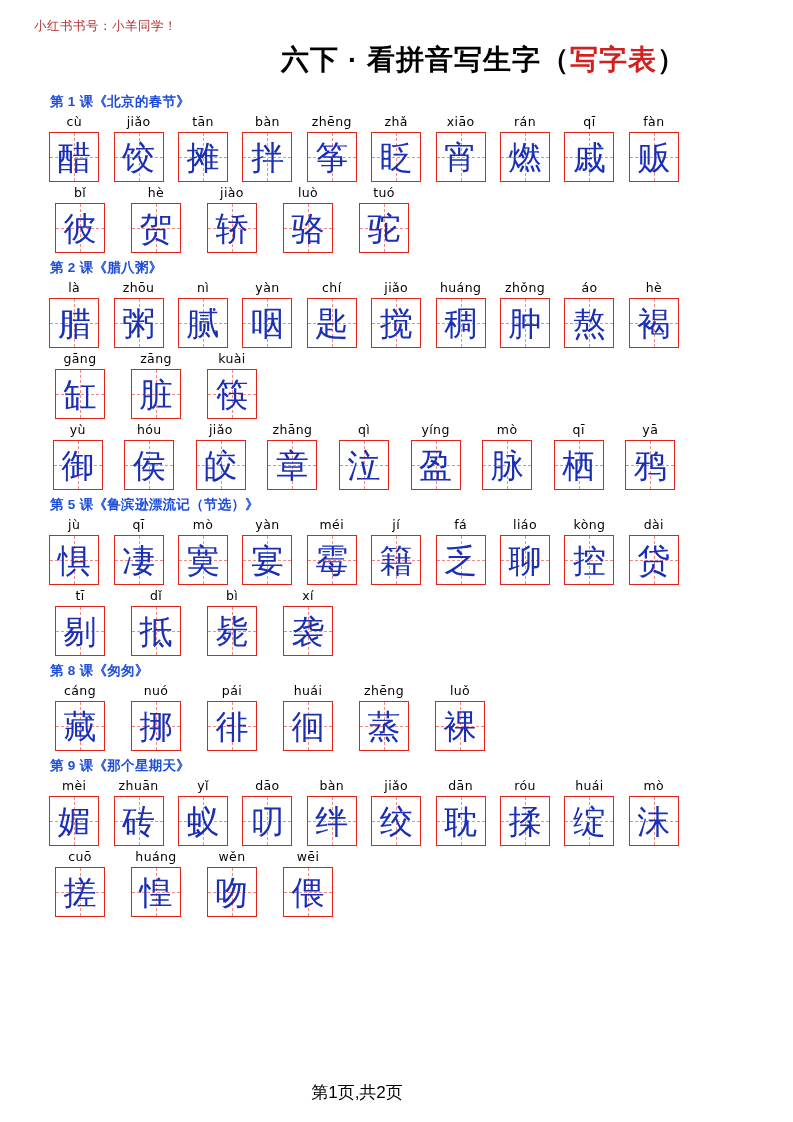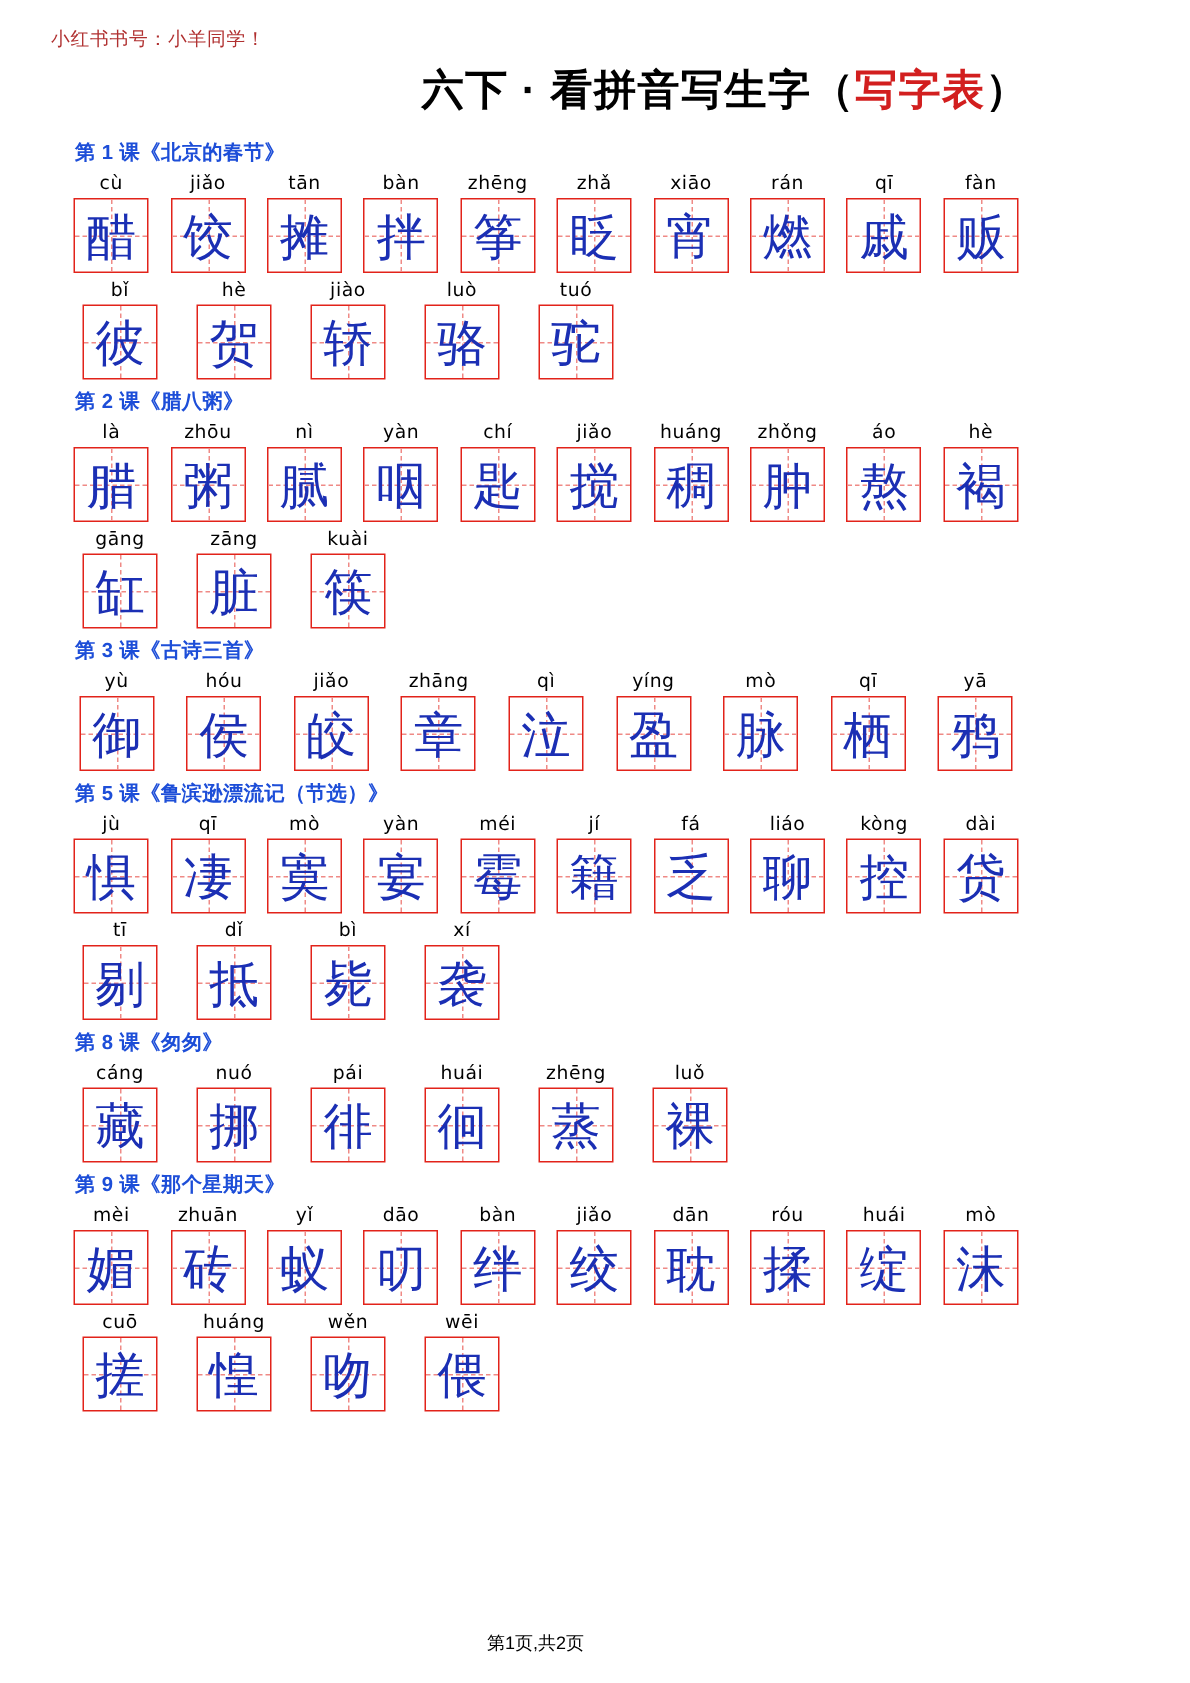--- a/index.html
+++ b/index.html
@@ -112,21 +112,21 @@
     line-height: 1;
     color: #1b2fb4;
     font-weight: 500;
   }
   .footer {
     position: absolute;
     bottom: 18px;
     left: 0;
     right: 0;
     text-align: center;
-    font-size: 12px;
+    font-size: 17px;
     color: #000000;
   }
 </style>
 </head>
 <body>
 
 <div class="page">
 
   <div class="watermark">小红书书号：小羊同学！</div>
 
@@ -315,21 +315,20 @@
             <div class="char-cell">
               <div class="pinyin">kuài</div>
               <div class="tianzi">
                 <span class="hanzi">筷</span>
               </div>
             </div>
           </div>
         </div>
       </div>
       <div class="lesson">
-        <div class="lesson-title">第 3 课《古诗三首》</div>
         <div class="char-rows">
           <div class="char-row">
             <div class="char-cell">
               <div class="pinyin">yù</div>
               <div class="tianzi">
                 <span class="hanzi">御</span>
               </div>
             </div>
             <div class="char-cell">
               <div class="pinyin">hóu</div>

